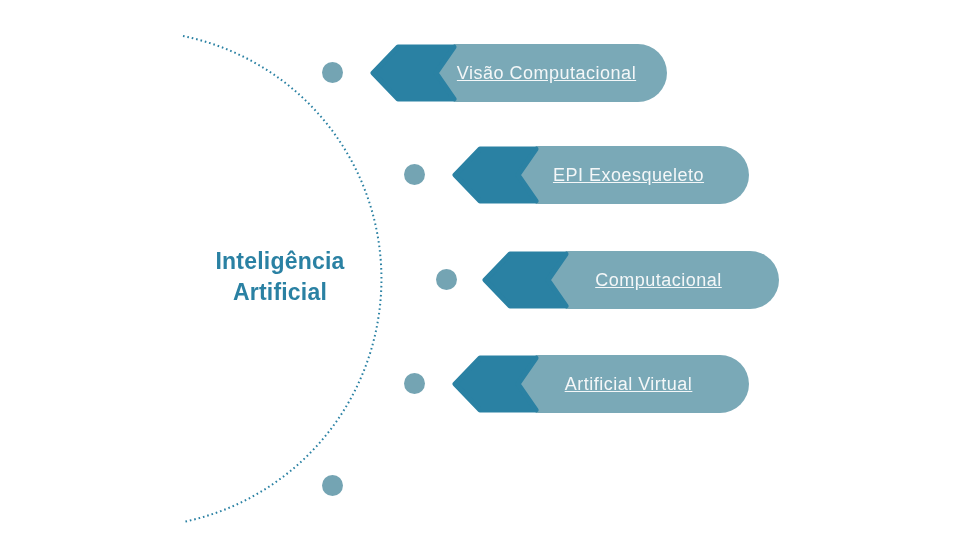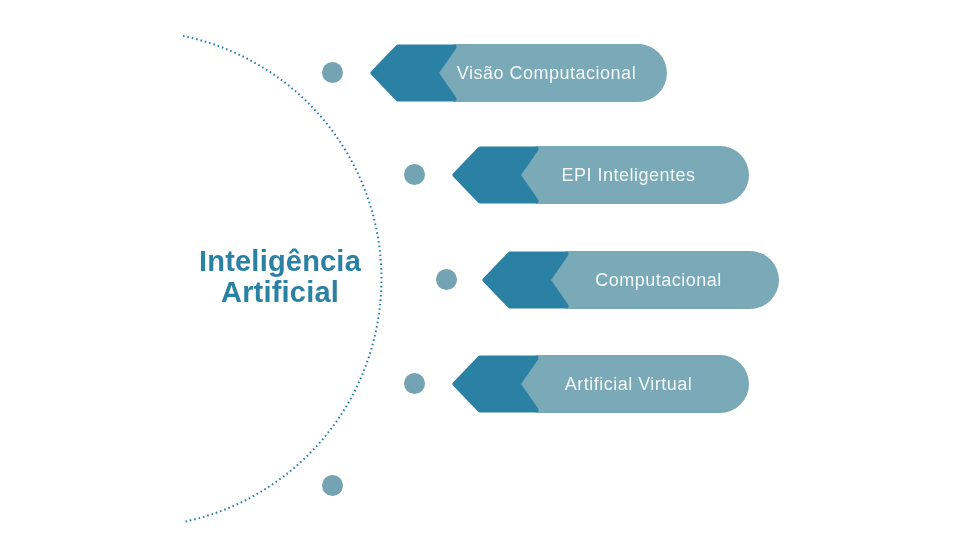--- a/index.html
+++ b/index.html
@@ -11,32 +11,33 @@
   }
   .canvas{position:relative;width:980px;height:560px;background:#ffffff;}
 
   .arc-svg{position:absolute;left:0;top:0;width:980px;height:560px;}
   .arc-path{fill:none;stroke:#2a81a3;stroke-width:2;stroke-dasharray:1.6 2.9;}
 
   .center-title{
     position:absolute;left:168px;top:246px;width:224px;
     text-align:center;
     color:#2a81a3;
-    font-size:29px;font-weight:700;line-height:31px;letter-spacing:0.2px;
+    font-size:23px;font-weight:700;line-height:31px;letter-spacing:0.2px;
   }
 
   .item{position:absolute;width:297px;height:58px;}
   .item svg{position:absolute;left:0;top:0;display:block;}
   .pill-body{fill:#7aa9b7;}
   .arrow-head{fill:#2a81a3;stroke:#2a81a3;stroke-width:5;stroke-linejoin:round;}
   .item-label{
     position:absolute;left:66px;top:0;width:221px;height:58px;
     line-height:58px;text-align:center;
     color:#f4f7f8;font-size:18px;letter-spacing:0.5px;
     white-space:nowrap;
+    text-decoration:underline;
   }
   .i1{left:370px;top:44px}
   .i2{left:452px;top:146px}
   .i3{left:482px;top:251px}
   .i4{left:452px;top:355px}
   .i5{left:372px;top:457px}
 
   .dot{position:absolute;width:21px;height:21px;border-radius:50%;background:#74a4b3;}
   .d1{left:322px;top:62px}
   .d2{left:404px;top:164px}
@@ -67,21 +68,21 @@
       <path class="arrow-head" d="M3 29 L28 3 L84 3 L66 29 L84 55 L28 55 Z"></path>
     </svg>
     <span class="item-label">Visão Computacional</span>
   </div>
 
   <div class="item i2">
     <svg width="297" height="58" viewBox="0 0 297 58">
       <path class="pill-body" d="M84 0 H268 A29 29 0 0 1 268 58 H84 L66 29 Z"></path>
       <path class="arrow-head" d="M3 29 L28 3 L84 3 L66 29 L84 55 L28 55 Z"></path>
     </svg>
-    <span class="item-label">EPI Inteligentes</span>
+    <span class="item-label">EPI Exoesqueleto</span>
   </div>
 
   <div class="item i3">
     <svg width="297" height="58" viewBox="0 0 297 58">
       <path class="pill-body" d="M84 0 H268 A29 29 0 0 1 268 58 H84 L66 29 Z"></path>
       <path class="arrow-head" d="M3 29 L28 3 L84 3 L66 29 L84 55 L28 55 Z"></path>
     </svg>
     <span class="item-label">Computacional</span>
   </div>
 

